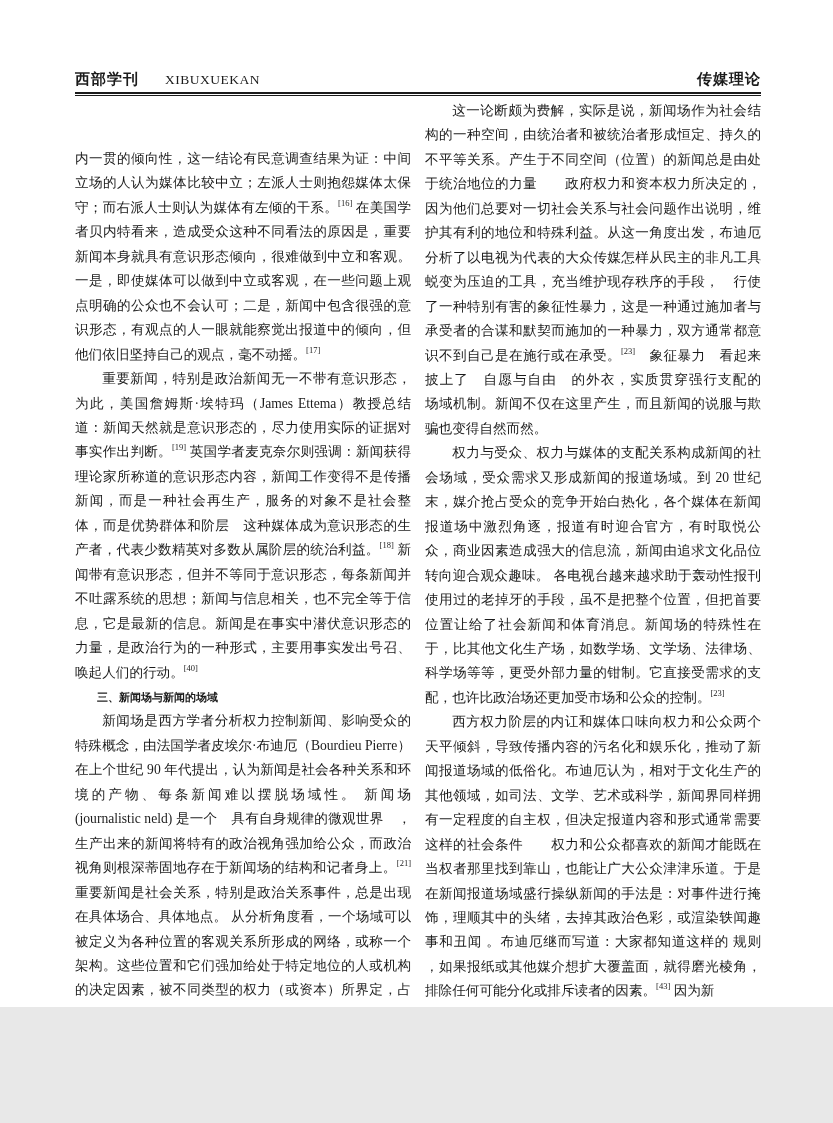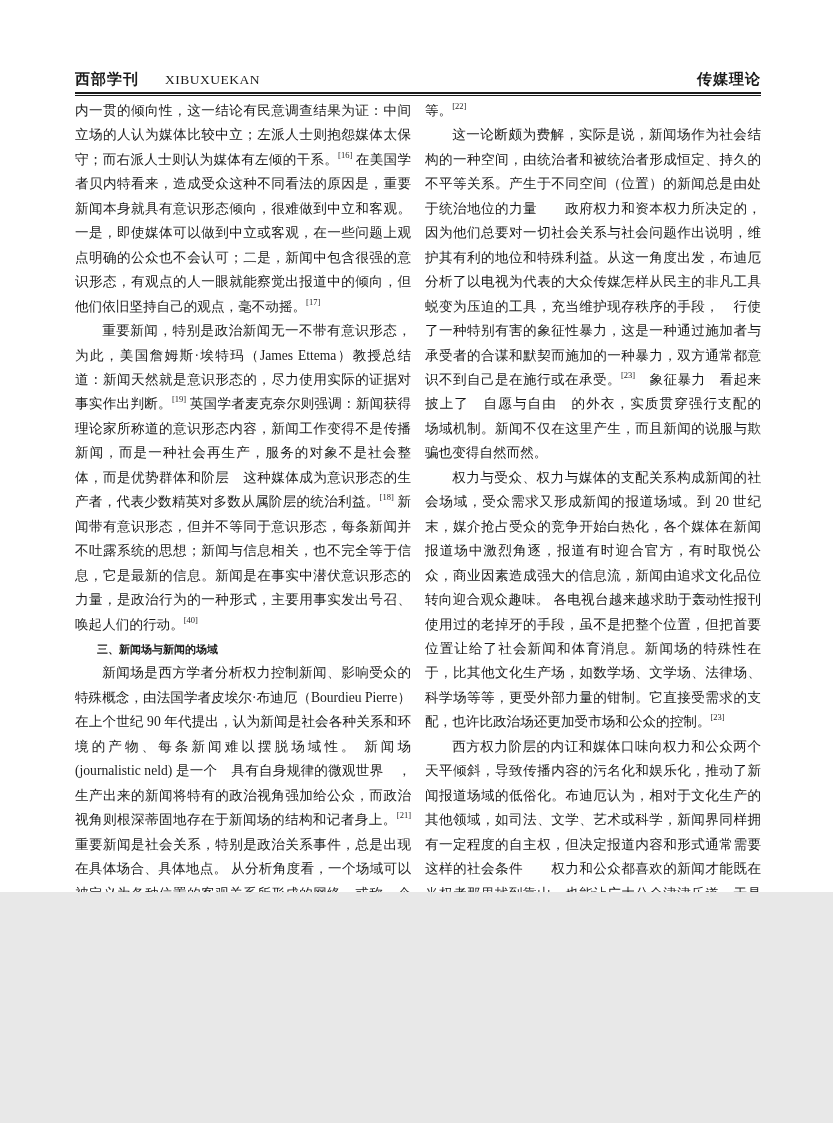--- a/index.html
+++ b/index.html
@@ -1,19 +1,19 @@
 <!DOCTYPE html>
 <html><head>
 <meta charset="utf-8">
 <style>
   html, body { margin: 0; padding: 0; background: #e8e8e8; }
   .page {
     position: relative;
     width: 833px;
-    height: 892px;
+    height: 1007px;
     margin: 0 auto;
     background: #ffffff;
     font-family: "Liberation Serif", "DejaVu Serif", serif;
     color: #1b1b1b;
     overflow: hidden;
   }
   .header {
     position: absolute;
     left: 75px;
     right: 72px;
@@ -50,21 +50,21 @@
     gap: 14px;
   }
   .col {
     width: 336px;
     font-size: 13.6px;
     line-height: 24.45px;
     text-align: justify;
     text-justify: inter-ideograph;
   }
   p.para { margin: 0; text-indent: 2em; }
-  p.continuation { text-indent: 0; }
+  p.continuation { text-indent: 0; margin-top: 48px; }
   p.heading {
     font-family: "Liberation Sans", "DejaVu Sans", sans-serif;
     font-weight: 700;
     font-size: 11px;
   }
   sup {
     font-size: 8.5px;
     line-height: 0;
     vertical-align: super;
   }
@@ -91,21 +91,20 @@
   <div class="header-rule"></div>
 
   <div class="columns">
     <div class="col">
         <p class="para continuation">内一贯的倾向性，这一结论有民意调查结果为证：中间立场的人认为媒体比较中立；左派人士则抱怨媒体太保守；而右派人士则认为媒体有左倾的干系。<sup>[16]</sup> 在美国学者贝内特看来，造成受众这种不同看法的原因是，重要新闻本身就具有意识形态倾向，很难做到中立和客观。一是，即使媒体可以做到中立或客观，在一些问题上观点明确的公众也不会认可；二是，新闻中包含很强的意识形态，有观点的人一眼就能察觉出报道中的倾向，但他们依旧坚持自己的观点，毫不动摇。<sup>[17]</sup></p>
         <p class="para body">重要新闻，特别是政治新闻无一不带有意识形态，为此，美国詹姆斯·埃特玛（James Ettema）教授总结道：新闻天然就是意识形态的，尽力使用实际的证据对事实作出判断。<sup>[19]</sup> 英国学者麦克奈尔则强调：新闻获得理论家所称道的意识形态内容，新闻工作变得不是传播新闻，而是一种社会再生产，服务的对象不是社会整体，而是优势群体和阶层　这种媒体成为意识形态的生产者，代表少数精英对多数从属阶层的统治利益。<sup>[18]</sup> 新闻带有意识形态，但并不等同于意识形态，每条新闻并不吐露系统的思想；新闻与信息相关，也不完全等于信息，它是最新的信息。新闻是在事实中潜伏意识形态的力量，是政治行为的一种形式，主要用事实发出号召、唤起人们的行动。<sup>[40]</sup></p>
         <p class="para heading">三、新闻场与新闻的场域</p>
         <p class="para body">新闻场是西方学者分析权力控制新闻、影响受众的特殊概念，由法国学者皮埃尔·布迪厄（Bourdieu Pierre）在上个世纪 90 年代提出，认为新闻是社会各种关系和环境的产物、每条新闻难以摆脱场域性。 新闻场 (journalistic neld) 是一个　具有自身规律的微观世界　，　生产出来的新闻将特有的政治视角强加给公众，而政治视角则根深蒂固地存在于新闻场的结构和记者身上。<sup>[21]</sup> 重要新闻是社会关系，特别是政治关系事件，总是出现在具体场合、具体地点。 从分析角度看，一个场域可以被定义为各种位置的客观关系所形成的网络，或称一个架构。这些位置和它们强加给处于特定地位的人或机构的决定因素，被不同类型的权力（或资本）所界定，占有这些权力就意味着把持了这一场域的专门利益，也表明它们的实际和潜在的处境，以及它们与其他位置之间的客观关系　　支配关系、屈从关系、同源关系，等</p>
       </div>
     <div class="col">
-        <p class="para continuation">等。<sup>[22]</sup></p>
         <p class="para body">这一论断颇为费解，实际是说，新闻场作为社会结构的一种空间，由统治者和被统治者形成恒定、持久的不平等关系。产生于不同空间（位置）的新闻总是由处于统治地位的力量　　政府权力和资本权力所决定的，因为他们总要对一切社会关系与社会问题作出说明，维护其有利的地位和特殊利益。从这一角度出发，布迪厄分析了以电视为代表的大众传媒怎样从民主的非凡工具蜕变为压迫的工具，充当维护现存秩序的手段，　行使了一种特别有害的象征性暴力，这是一种通过施加者与承受者的合谋和默契而施加的一种暴力，双方通常都意识不到自己是在施行或在承受。<sup>[23]</sup>　象征暴力　看起来披上了　自愿与自由　的外衣，实质贯穿强行支配的　场域机制。新闻不仅在这里产生，而且新闻的说服与欺骗也变得自然而然。</p>
         <p class="para body">权力与受众、权力与媒体的支配关系构成新闻的社会场域，受众需求又形成新闻的报道场域。到 20 世纪末，媒介抢占受众的竞争开始白热化，各个媒体在新闻报道场中激烈角逐，报道有时迎合官方，有时取悦公众，商业因素造成强大的信息流，新闻由追求文化品位转向迎合观众趣味。 各电视台越来越求助于轰动性报刊使用过的老掉牙的手段，虽不是把整个位置，但把首要位置让给了社会新闻和体育消息。新闻场的特殊性在于，比其他文化生产场，如数学场、文学场、法律场、科学场等等，更受外部力量的钳制。它直接受需求的支配，也许比政治场还更加受市场和公众的控制。<sup>[23]</sup></p>
         <p class="para body">西方权力阶层的内讧和媒体口味向权力和公众两个天平倾斜，导致传播内容的污名化和娱乐化，推动了新闻报道场域的低俗化。布迪厄认为，相对于文化生产的其他领域，如司法、文学、艺术或科学，新闻界同样拥有一定程度的自主权，但决定报道内容和形式通常需要这样的社会条件　　权力和公众都喜欢的新闻才能既在当权者那里找到靠山，也能让广大公众津津乐道。于是在新闻报道场域盛行操纵新闻的手法是：对事件进行掩饰，理顺其中的头绪，去掉其政治色彩，或渲染轶闻趣事和丑闻 。布迪厄继而写道：大家都知道这样的 规则 ，如果报纸或其他媒介想扩大覆盖面，就得磨光棱角，排除任何可能分化或排斥读者的因素。<sup>[43]</sup> 因为新</p>
       </div>
   </div>
 
   <div class="footer">— 8 —</div>
 </div>
 
 </body></html>

